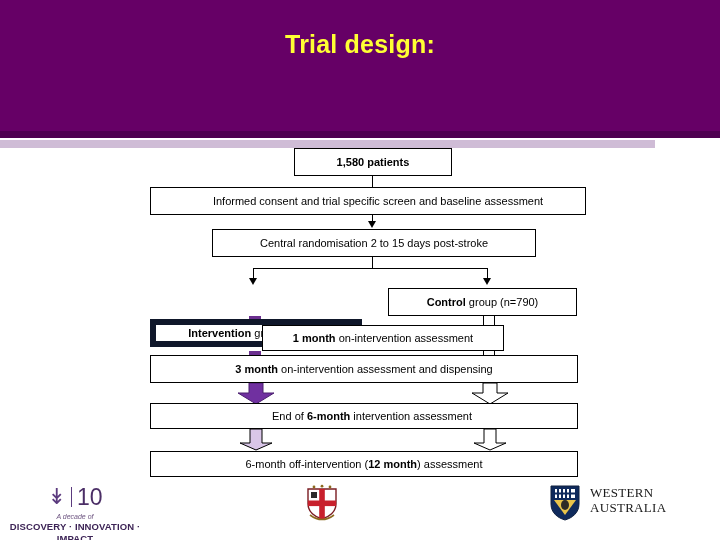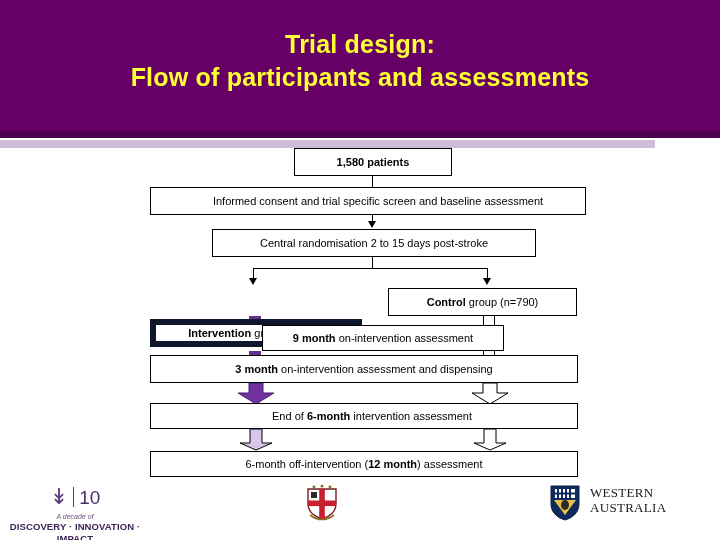--- a/index.html
+++ b/index.html
@@ -138,21 +138,21 @@
   }
   #decade-mark {
     font-size: 22px;
     line-height: 22px;
     color: #5b3a7e;
   }
   #decade-divider {
     width: 1px; height: 20px; background: #5b3a7e;
   }
   #decade-number {
-    font-size: 19px;
+    font-size: 23px;
     line-height: 25px;
     font-weight: normal;
     color: #4b2e66;
     text-align: center;
   }
   #decade-sub {
     font-size: 7px;
     font-style: italic;
     color: #6d5480;
     line-height: 9px;
@@ -202,21 +202,20 @@
     line-height: 15px;
     letter-spacing: 0.3px;
   }
 </style>
 </head>
 <body>
 
 <div id="slide-header">
   <div id="header-title">
     <span>Trial design:</span>
-    <span class="line2">Flow of participants and assessments</span>
   </div>
 </div>
 <div id="header-dark-rule"></div>
 <div id="header-light-rule"></div>
 
 <div id="flowchart">
 
   <div class="fbox" style="left:294px; top:148px; width:158px; height:28px;">
     <b>1,580 patients</b>
   </div>
@@ -252,21 +251,21 @@
       <b>Control</b><span> group (n=790)</span>
     </span>
   </div>
 
   <div class="purple-chip" style="left:249px; top:316px; width:12px; height:10px;"></div>
 
   <div class="hollow-conn" style="left:483px; top:316px; width:12px; height:10px;"></div>
 
   <div class="fbox" style="left:262px; top:325px; width:242px; height:26px;">
     <span>
-      <b>9 month</b><span> on-intervention assessment</span>
+      <b>1 month</b><span> on-intervention assessment</span>
     </span>
   </div>
 
   <div class="purple-chip" style="left:249px; top:351px; width:12px; height:10px;"></div>
   <div class="hollow-conn" style="left:483px; top:351px; width:12px; height:10px;"></div>
 
   <div class="fbox" style="left:150px; top:355px; width:428px; height:28px;">
     <span>
       <b>3 month</b><span> on-intervention assessment and dispensing</span>
     </span>

